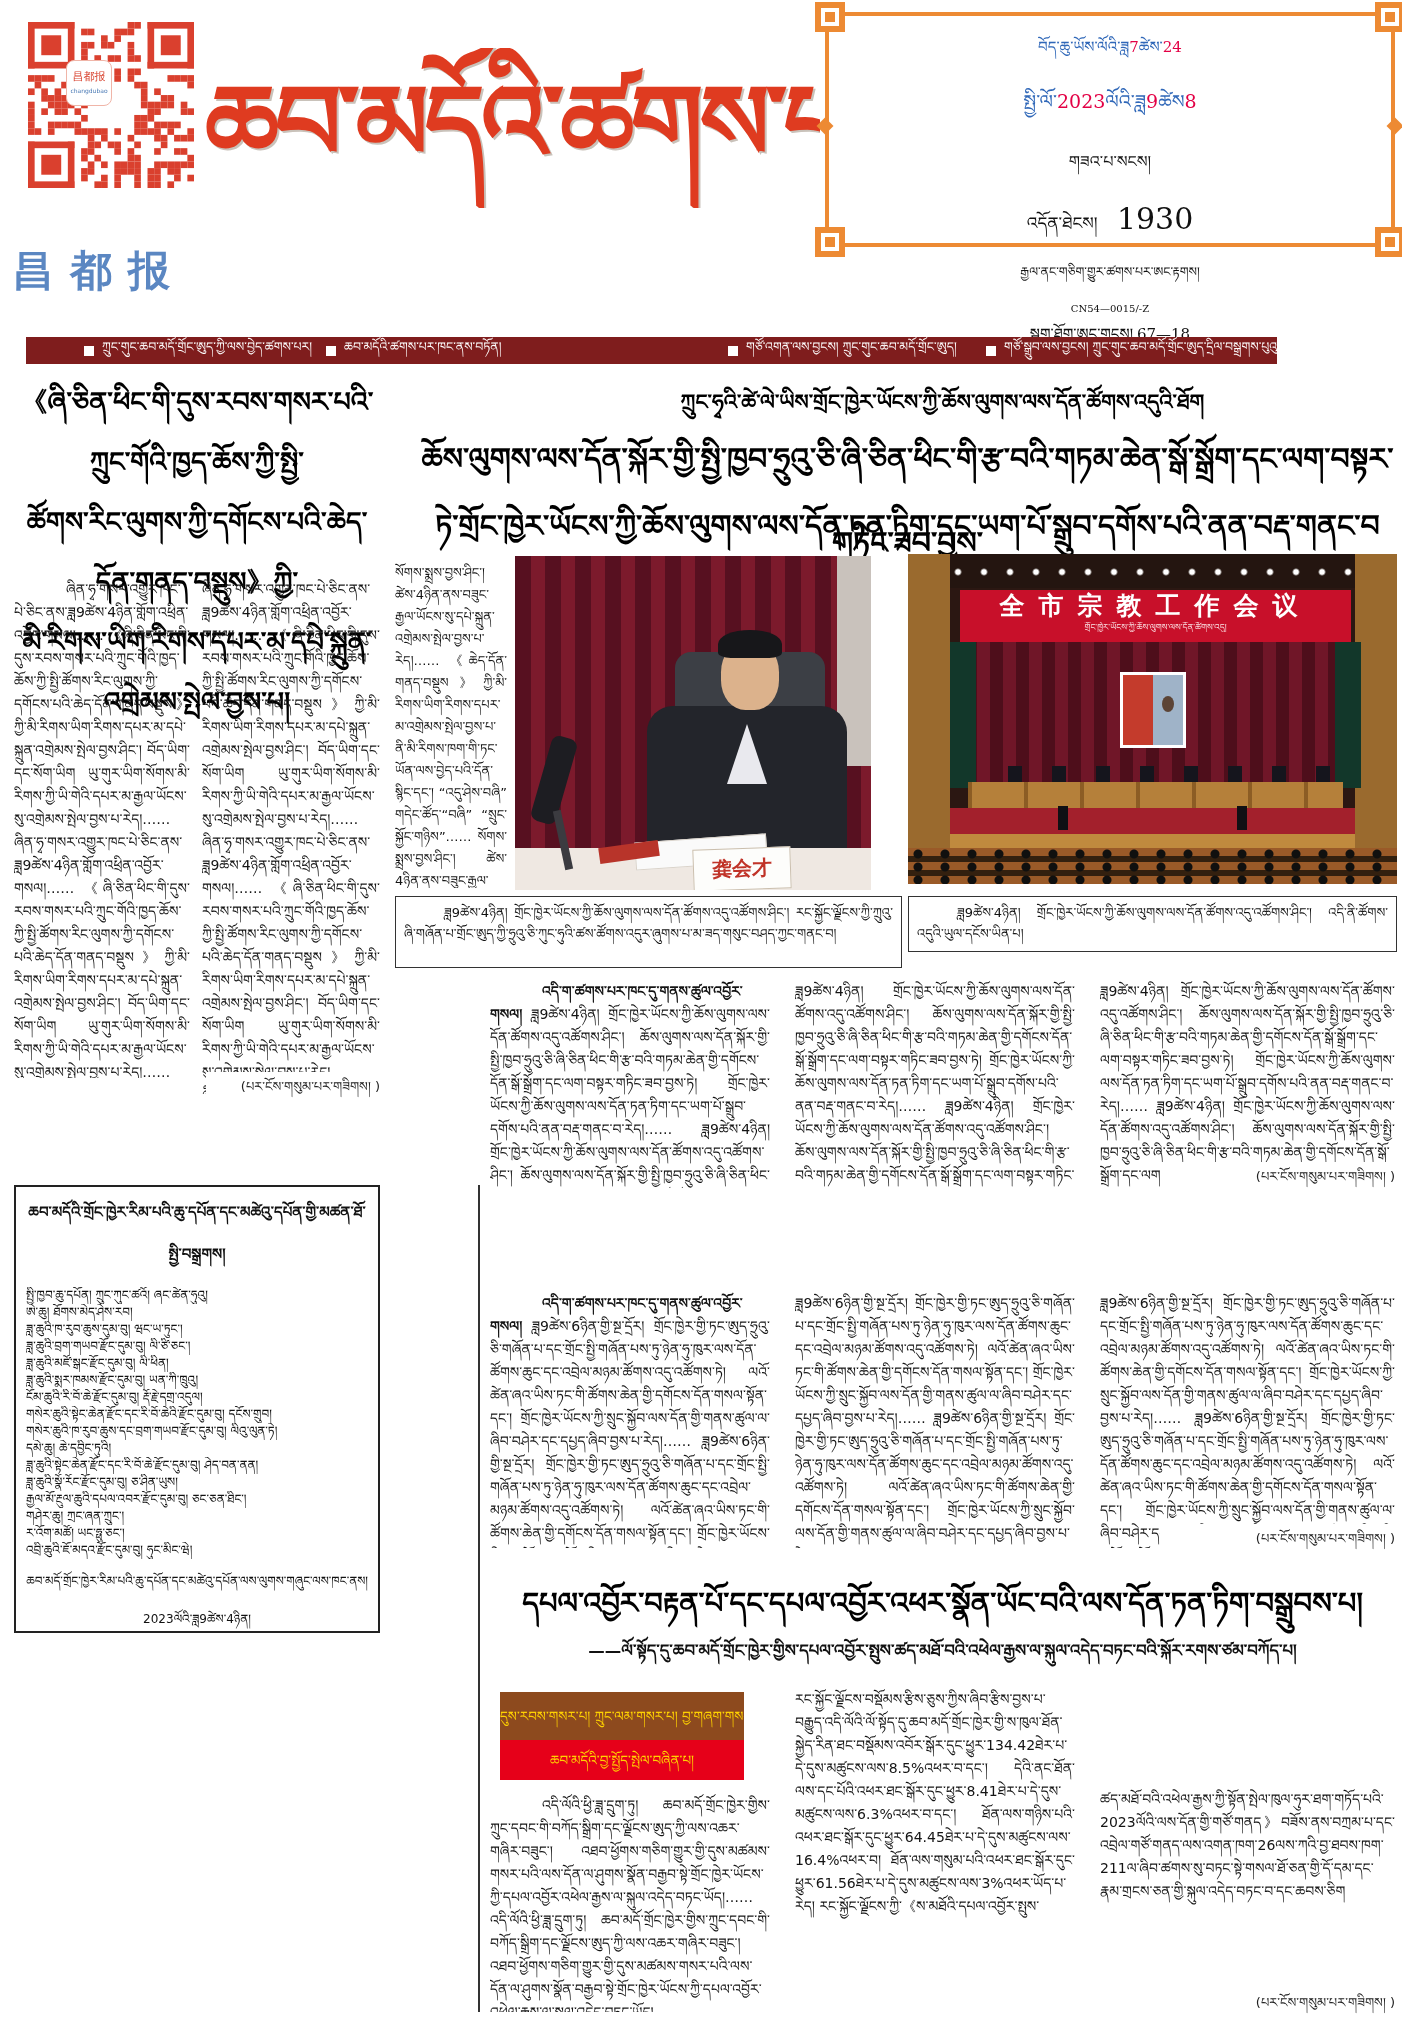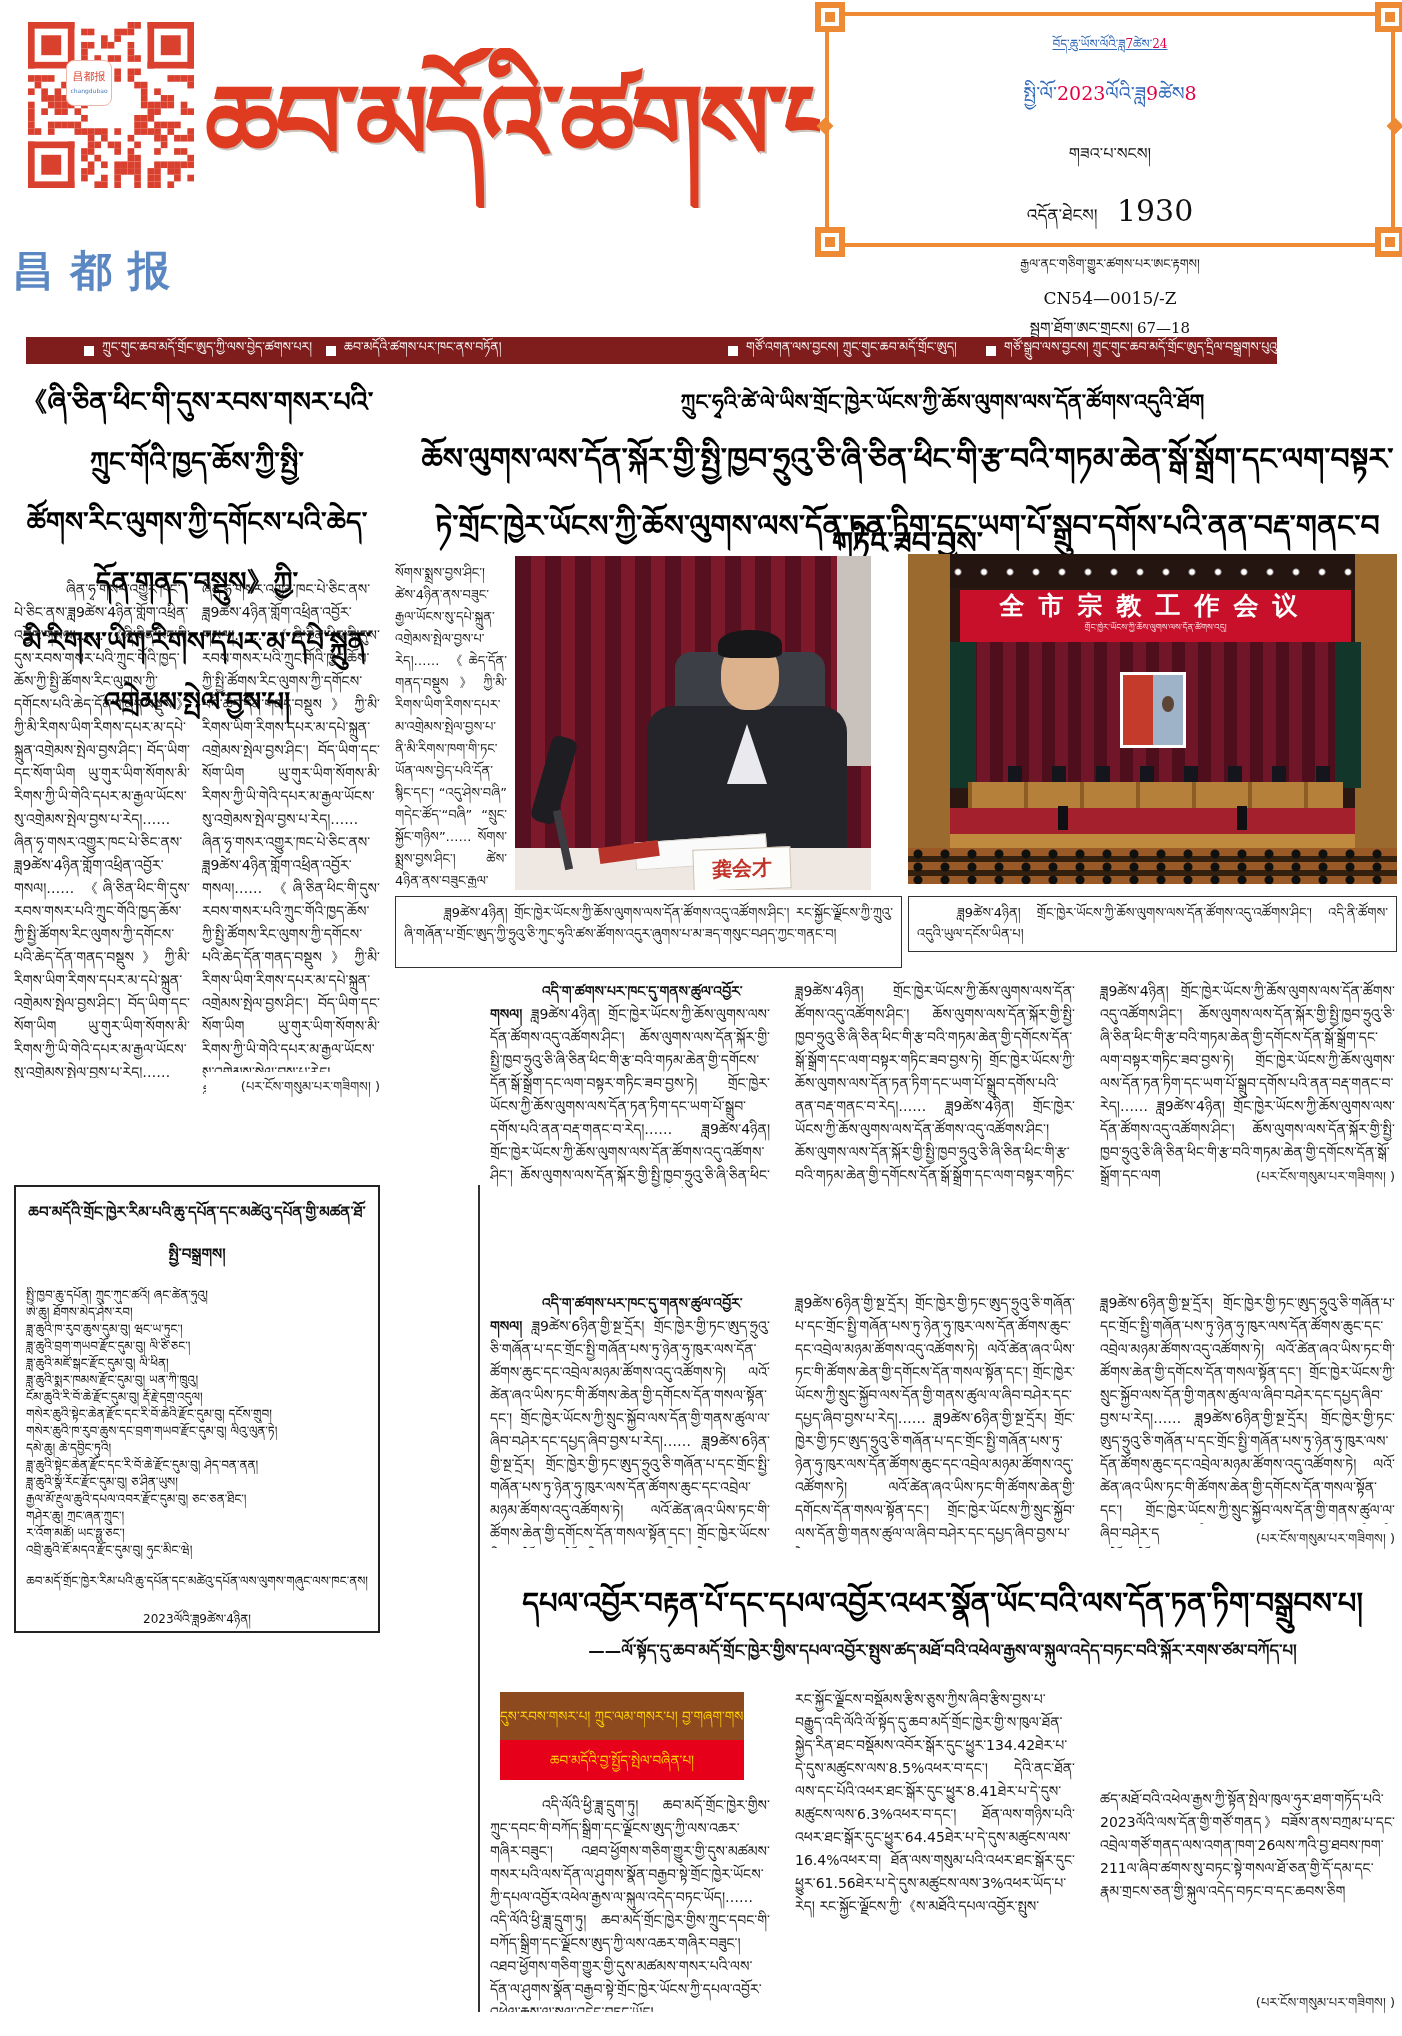--- a/index.html
+++ b/index.html
@@ -17,28 +17,28 @@
      font-size:104px;line-height:150px;font-weight:bold;color:#df3b20;
      text-shadow:2px 2px 0 #c9c2ba;letter-spacing:-4px;white-space:nowrap;overflow:hidden;}
   #cn-title{left:12px;top:243px;width:200px;font-size:42px;font-weight:bold;color:#5b87c2;
      letter-spacing:16px;white-space:nowrap;}
   
   #infobox{left:825px;top:12px;width:570px;height:235px;border:4px solid #ed8a33;
      box-sizing:border-box;text-align:center;}
   .knot{position:absolute;width:30px;height:30px;border:6px solid #ed8a33;background:#fff;box-sizing:border-box;}
   .knot::after{content:"";position:absolute;left:4px;top:4px;width:10px;height:10px;background:#ed8a33;}
   .diam{position:absolute;width:12px;height:12px;background:#ed8a33;transform:rotate(45deg);}
-  .ib-l1{margin-top:14px;font-size:12px;color:#2f67b8;text-decoration:underline;}
+  .ib-l1{margin-top:14px;font-size:15px;color:#2f67b8;}
   .ib-l2{margin-top:8px;font-size:19px;color:#2f67b8;}
   .ib-red{color:#e30045;font-family:"DejaVu Serif",serif;}
   .ib-week{margin-top:10px;font-size:16px;color:#111;}
   .ib-issue{margin-top:12px;font-size:17px;}
   .ib-issue b{font-family:"DejaVu Serif",serif;font-size:30px;font-weight:normal;margin-left:14px;}
   .ib-small{margin-top:6px;font-size:12.5px;}
-  .ib-cn{margin-top:3px;font-size:17px;font-family:"DejaVu Serif",serif;}
+  .ib-cn{margin-top:10px;font-size:10px;font-family:"DejaVu Serif",serif;}
   .ib-post{margin-top:3px;font-size:12.5px;}
   .ib-post span{font-family:"DejaVu Serif",serif;font-size:15px;}
   
   #navbar{left:26px;top:337px;width:1251px;height:27px;background:#7f1d1d;}
   .nav-item{position:absolute;top:0;height:27px;display:flex;align-items:center;color:#fff;font-size:12.5px;white-space:nowrap;}
   .nav-sq{width:10px;height:10px;background:#fff;margin-right:8px;display:inline-block;}
   
   .col{position:absolute;overflow:hidden;text-align:justify;font-size:14px;line-height:23px;color:#141414;}
   .col .indent{display:inline-block;width:52px;}
   .headline{position:absolute;text-align:center;font-weight:bold;color:#000;}

